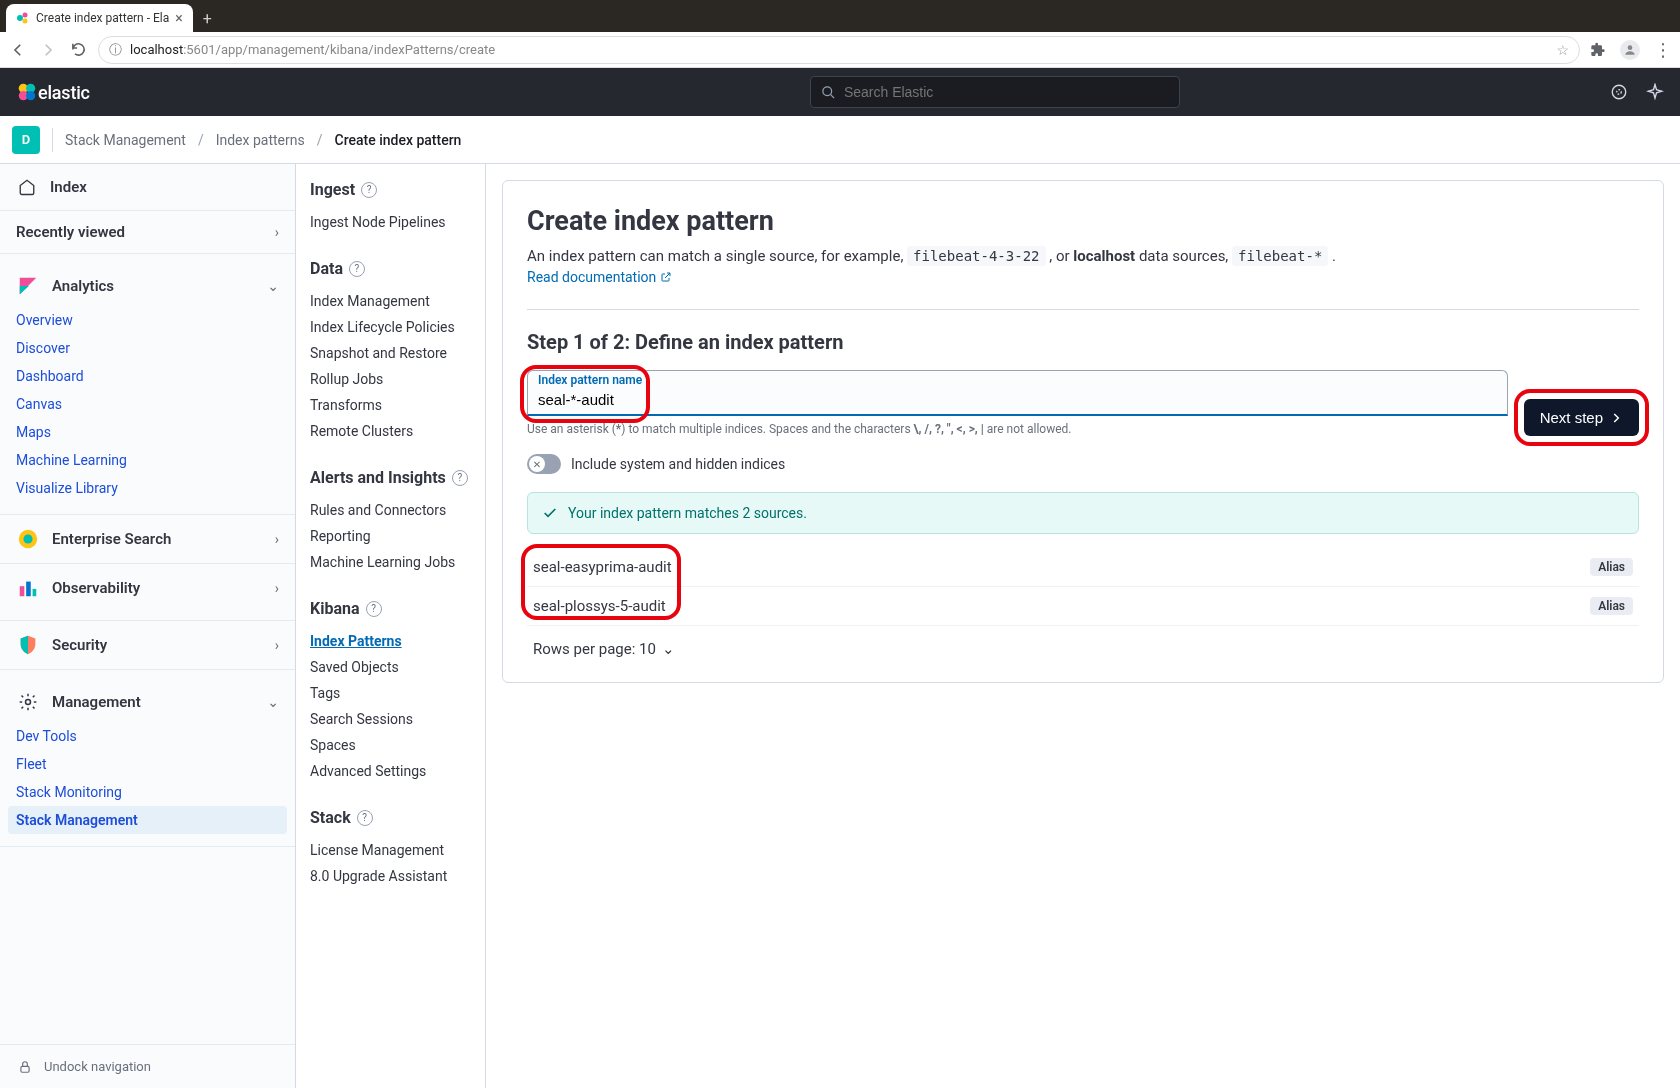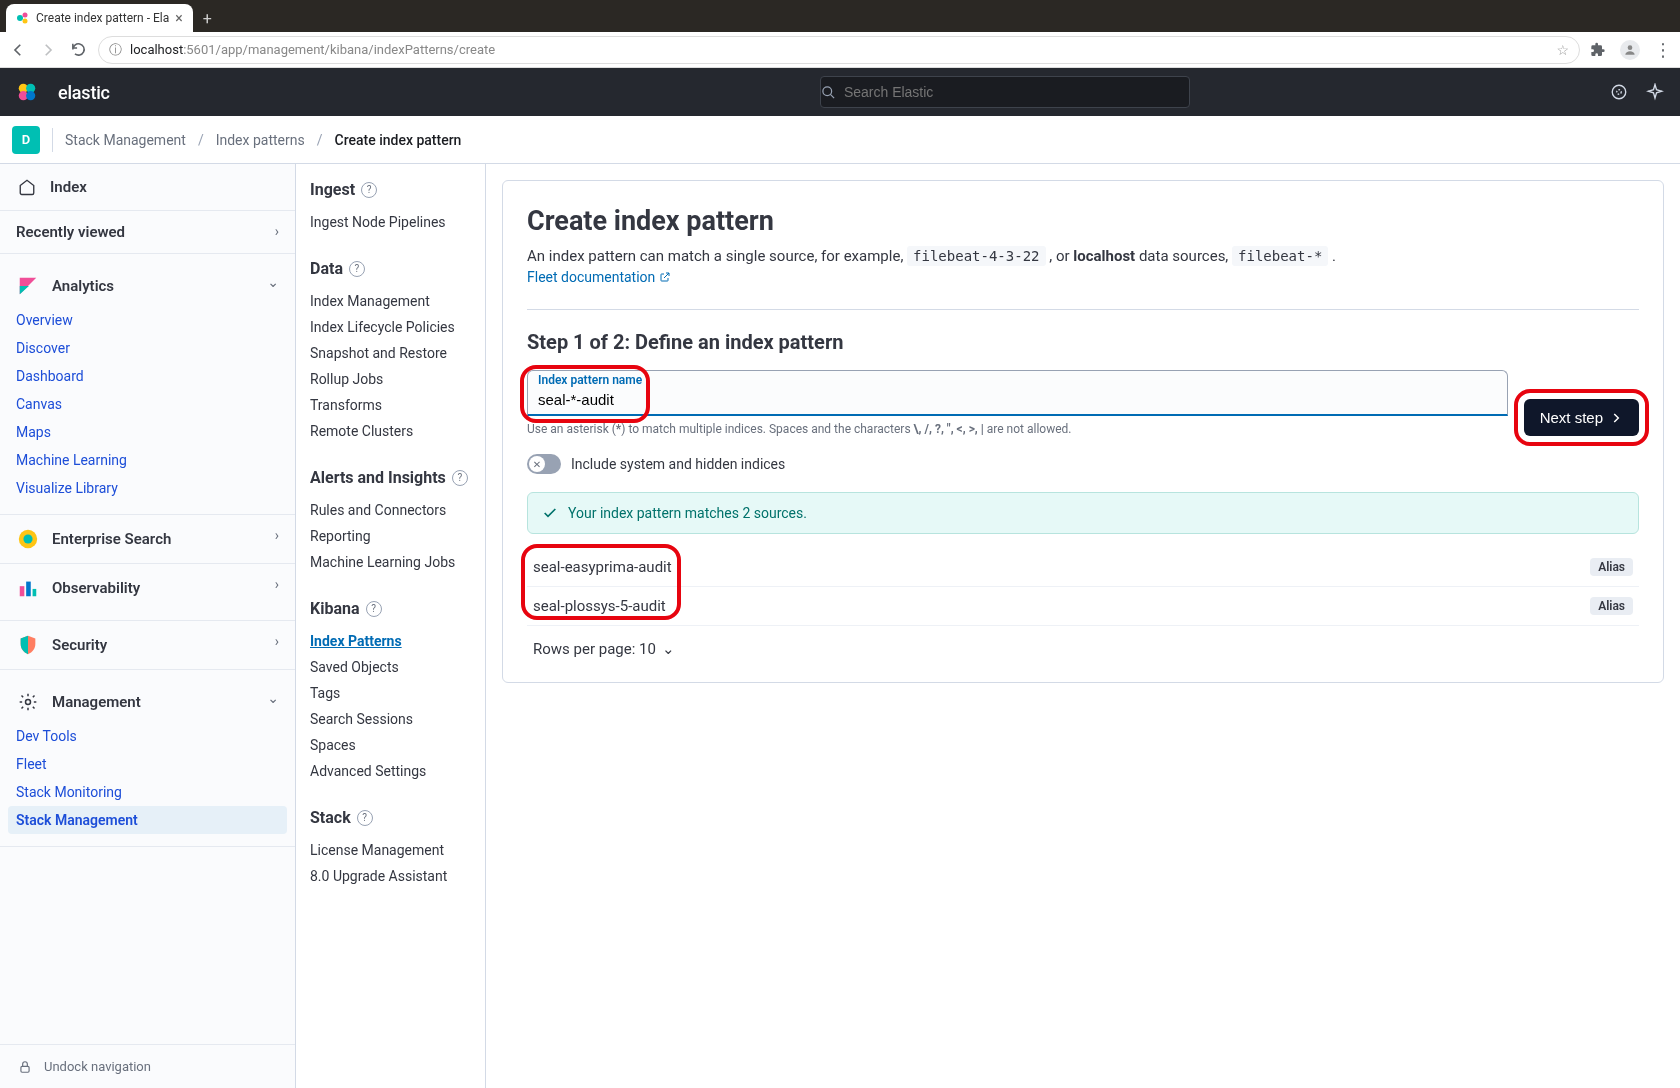--- a/index.html
+++ b/index.html
@@ -15,39 +15,39 @@
 .url-info-icon { color: #888; font-size: 13px; }
 .url-text { font-size: 13px; color: #333; }
 .url-host { color: #202124; }
 .url-path { color: #888; }
 .star-icon { color: #999; cursor: pointer; }
 .addr-right-icons { display: flex; gap: 14px; align-items: center; color: #5f6368; }
 .avatar-dot { width: 20px; height: 20px; border-radius: 50%; background: #e8eaed; display: flex; align-items: center; justify-content: center; font-size: 11px; }
 .kmenu { color: #5f6368; font-size: 18px; cursor: pointer; }
 
 .kibana-header { background: #25282f; height: 48px; display: flex; align-items: center; padding: 0 16px; justify-content: space-between; }
-.logo-wrap { display: flex; align-items: center; gap: 20px; }
+.logo-wrap { display: flex; align-items: center; gap: 0; }
 .elastic-word { color: #fff; font-size: 18px; font-weight: 500; letter-spacing: -0.2px; }
-.search-box { flex: 0 0 370px; background: #1a1c21; border: 1px solid #3e434c; border-radius: 4px; height: 32px; display: flex; align-items: center; padding: 0 0; gap: 8px; color: #98a2b3; margin-left: 290px; }
+.search-box { flex: 0 0 370px; background: #1a1c21; border: 1px solid #3e434c; border-radius: 4px; height: 32px; display: flex; align-items: center; padding: 0 10px; gap: 8px; color: #98a2b3; margin-left: 290px; }
 .search-box input { background: transparent; border: none; outline: none; color: #98a2b3; font-size: 14px; flex: 1; }
 .header-right { display: flex; gap: 18px; color: #d3dae6; }
 .hr-icon { cursor: pointer; display: flex; align-items: center; }
 
 .breadcrumb-bar { height: 48px; border-bottom: 1px solid #d3dae6; display: flex; align-items: center; padding: 0 12px; gap: 12px; background: #fff; }
 .space-btn { width: 28px; height: 28px; background: #00bfb3; border-radius: 4px; color: #fff; display: flex; align-items: center; justify-content: center; font-weight: 600; font-size: 13px; cursor: pointer; }
 .bc-sep { width: 1px; height: 24px; background: #d3dae6; }
 .crumb { color: #69707d; font-size: 14px; }
 .crumb.active { color: #1a1c21; font-weight: 500; }
 .crumb-slash { color: #98a2b3; }
 .crumb.link { cursor: pointer; }
 
 .main-layout { display: flex; height: calc(100vh - 164px); }
 .left-nav { width: 296px; border-right: 1px solid #d3dae6; background: #fafbfd; overflow-y: auto; display: flex; flex-direction: column; }
 .nav-section { padding: 12px 16px; border-bottom: 1px solid #e5e9f0; }
-.nav-row { display: flex; justify-content: space-between; padding: 8px 0; cursor: pointer; gap: 12px; }
+.nav-row { display: flex; align-items: center; justify-content: space-between; padding: 8px 0; cursor: pointer; gap: 12px; }
 .nav-row-head { font-weight: 600; font-size: 15px; }
 .nav-row-label { display: flex; align-items: center; gap: 12px; }
 .nav-chevron { color: #69707d; }
 .nav-sub { padding: 6px 0; color: #1d4ed8; font-size: 14px; cursor: pointer; }
 .nav-sub.active { font-weight: 600; background: #e6f0f8; border-radius: 4px; padding: 6px 8px; margin: 0 -8px; }
 .nav-icon-box { width: 24px; height: 24px; display: flex; align-items: center; justify-content: center; }
 .home-icon-row { display: flex; align-items: center; gap: 14px; padding: 14px 18px; font-size: 15px; font-weight: 600; border-bottom: 1px solid #e5e9f0; cursor: pointer; }
 .undock { padding: 14px 18px; display: flex; align-items: center; gap: 12px; color: #69707d; font-size: 13px; border-top: 1px solid #e5e9f0; margin-top: auto; cursor: pointer; }
 
 .mid-nav { width: 190px; border-right: 1px solid #d3dae6; padding: 16px 14px; overflow-y: auto; }
@@ -340,21 +340,21 @@
     </div>
   </div>
 
   <div class="content">
     <div class="panel">
       <h1 class="page-title">Create index pattern</h1>
       <p class="desc">
         <span>An index pattern can match a single source, for example, </span><code>filebeat-4-3-22</code><span> , or </span><strong>localhost</strong><span> data sources, </span><code>filebeat-*</code><span> .</span>
       </p>
       <a class="doc-link">
-          <span>Fleet documentation</span>
+          <span>Read documentation</span>
           <svg width="12" height="12" viewBox="0 0 24 24" fill="none" stroke="#006bb4" stroke-width="2">
             <path d="M14 4h6v6M20 4L10 14M18 14v5a1 1 0 0 1-1 1H5a1 1 0 0 1-1-1V7a1 1 0 0 1 1-1h5"></path>
           </svg>
         </a>
       <hr class="hr">
       <h2 class="step-title">Step 1 of 2: Define an index pattern</h2>
 
       <div class="form-row" style="position:relative">
         <div class="field-wrap">
           <div class="field-box" style="position:relative">

